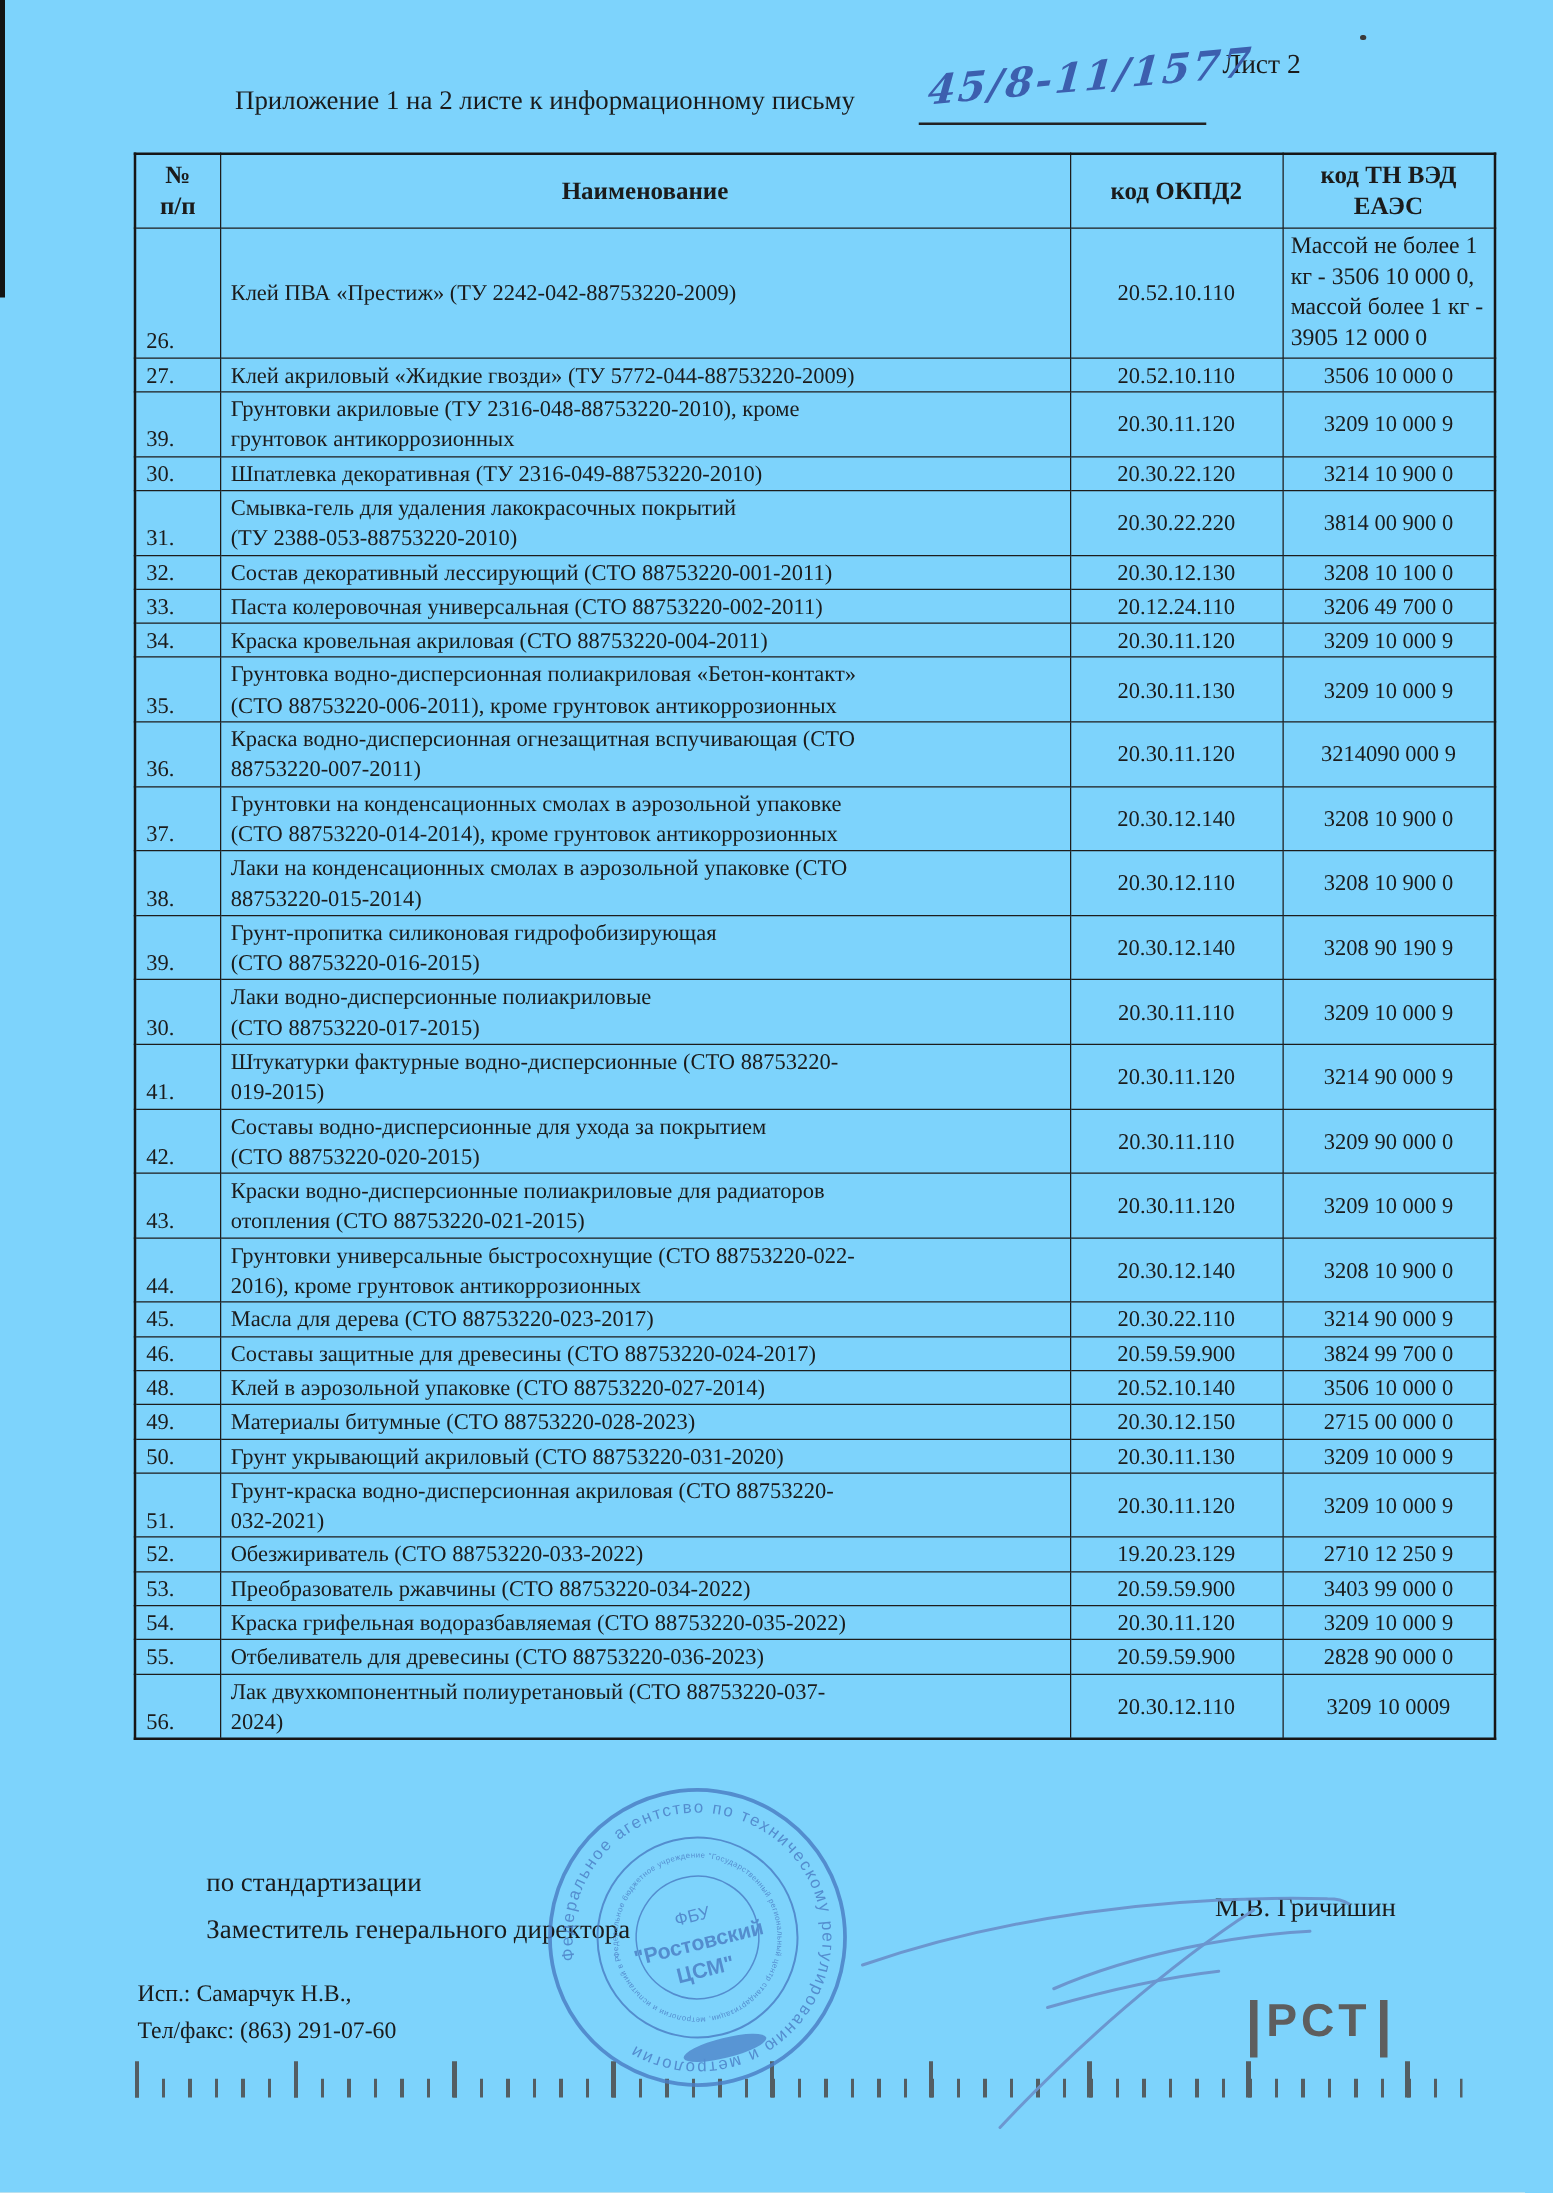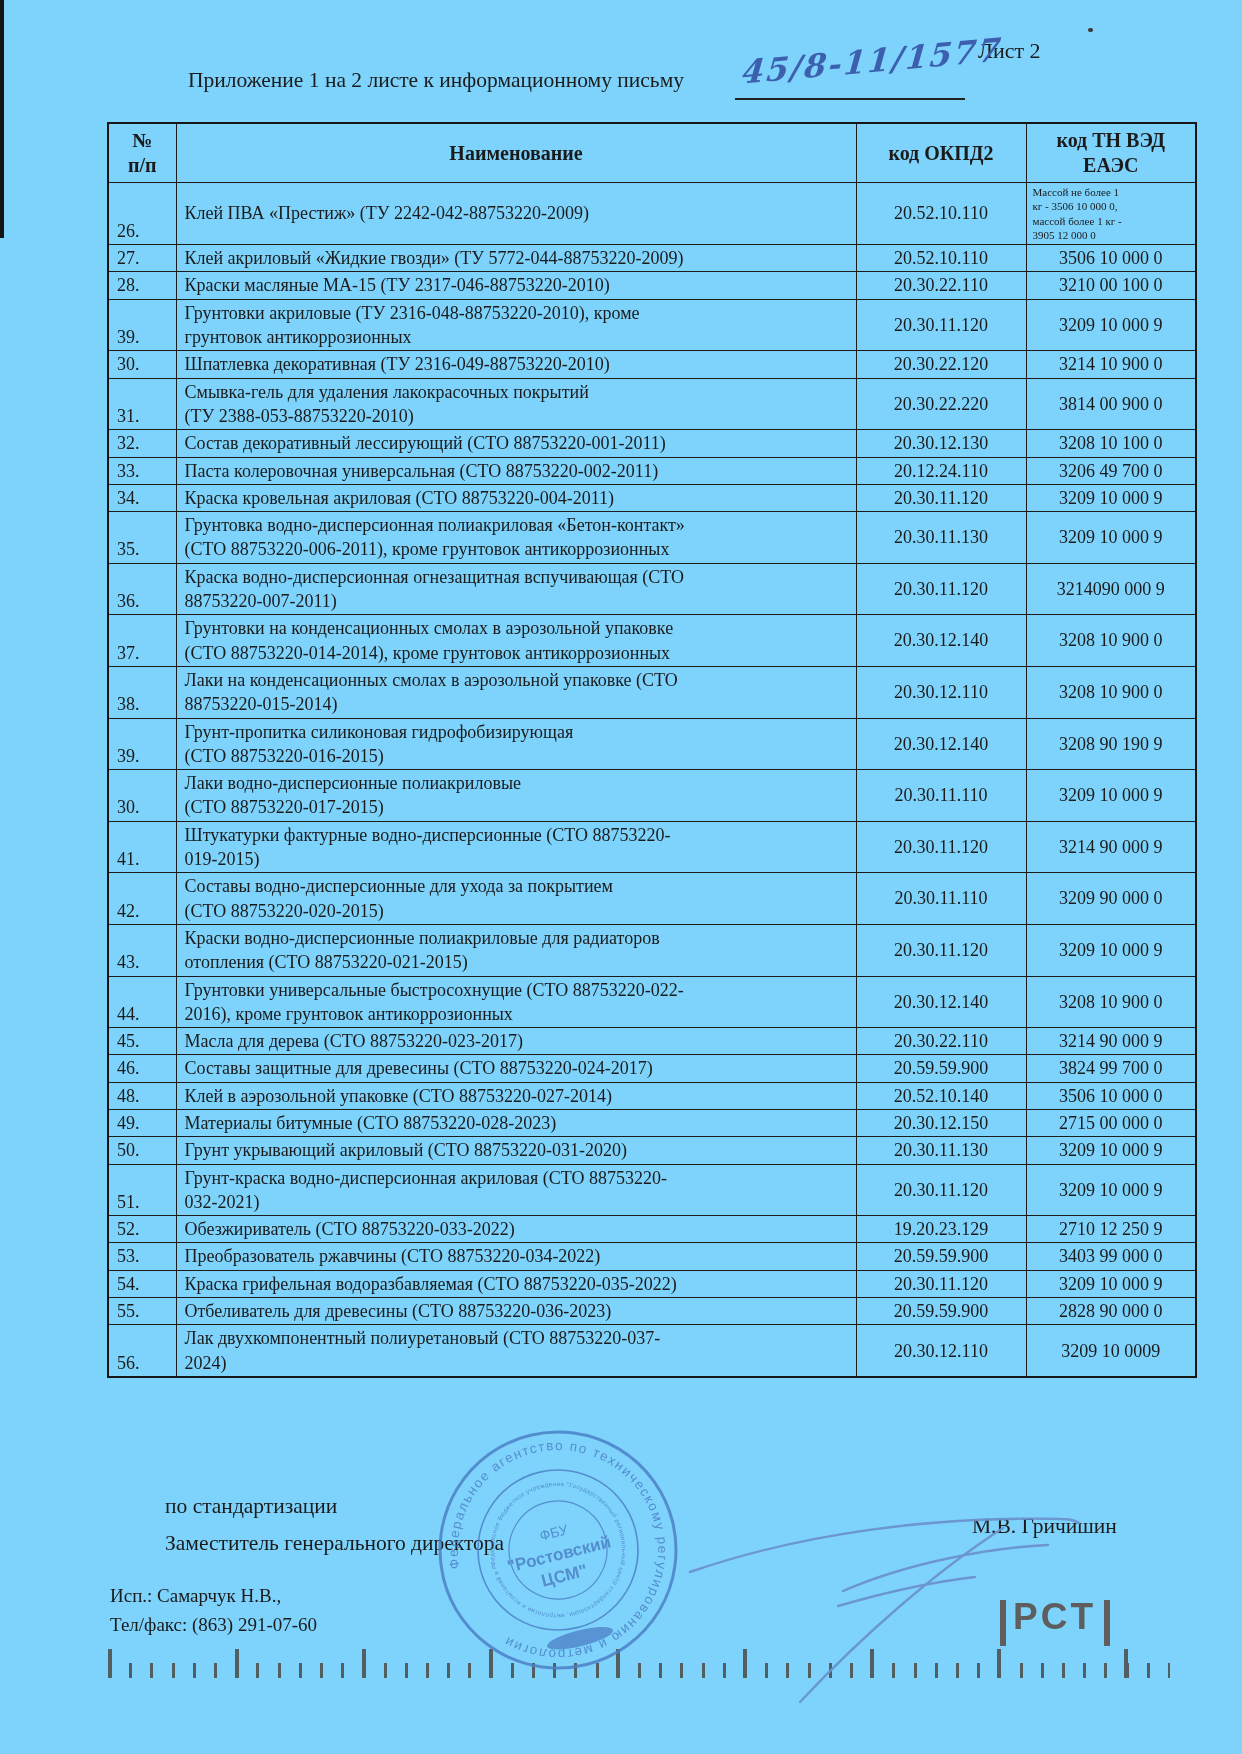--- a/index.html
+++ b/index.html
@@ -47,21 +47,21 @@
     overflow:hidden;
   }
   table.doc-table{border:2.4px solid #161616;}
   table.doc-table th{
     font-weight:bold;font-size:20px;text-align:center;vertical-align:middle;padding:4px 4px;line-height:1.25;
   }
   td.cell-num{vertical-align:bottom;text-align:left;padding-left:12px;padding-bottom:2px;margin-top:44px;}
   td.cell-name{vertical-align:middle;text-align:left;}
   td.cell-okpd{vertical-align:middle;text-align:center;}
   td.cell-tnved{vertical-align:middle;text-align:center;}
-  td.cell-tnved.small{font-size:11px;text-align:left;line-height:1.3;padding:2px 6px;}
+  td.cell-tnved.small{font-size:19px;text-align:left;line-height:1.3;padding:2px 6px;}
 
   
   .position-block{position:absolute;left:165px;top:1488px;font-size:21.5px;line-height:1.72;}
   .signer-name{position:absolute;left:972px;top:1514px;font-size:21.5px;}
   .executor-block{position:absolute;left:110px;top:1582px;font-size:19px;line-height:1.5;}
 
   
   .rst-mark{
     position:absolute;left:1000px;top:1600px;
     display:flex;gap:7px;
@@ -123,26 +123,20 @@
 массой более 1 кг -
 3905 12 000 0</td>
     </tr>
         <tr>
       <td class="cell-num">27.</td>
       <td class="cell-name">Клей акриловый «Жидкие гвозди» (ТУ 5772-044-88753220-2009)</td>
       <td class="cell-okpd">20.52.10.110</td>
       <td class="cell-tnved">3506 10 000 0</td>
     </tr>
         <tr>
-      <td class="cell-num">28.</td>
-      <td class="cell-name">Краски масляные МА-15 (ТУ 2317-046-88753220-2010)</td>
-      <td class="cell-okpd">20.30.22.110</td>
-      <td class="cell-tnved">3210 00 100 0</td>
-    </tr>
-        <tr>
       <td class="cell-num">39.</td>
       <td class="cell-name">Грунтовки акриловые (ТУ 2316-048-88753220-2010), кроме
 грунтовок антикоррозионных</td>
       <td class="cell-okpd">20.30.11.120</td>
       <td class="cell-tnved">3209 10 000 9</td>
     </tr>
         <tr>
       <td class="cell-num">30.</td>
       <td class="cell-name">Шпатлевка декоративная  (ТУ 2316-049-88753220-2010)</td>
       <td class="cell-okpd">20.30.22.120</td>

